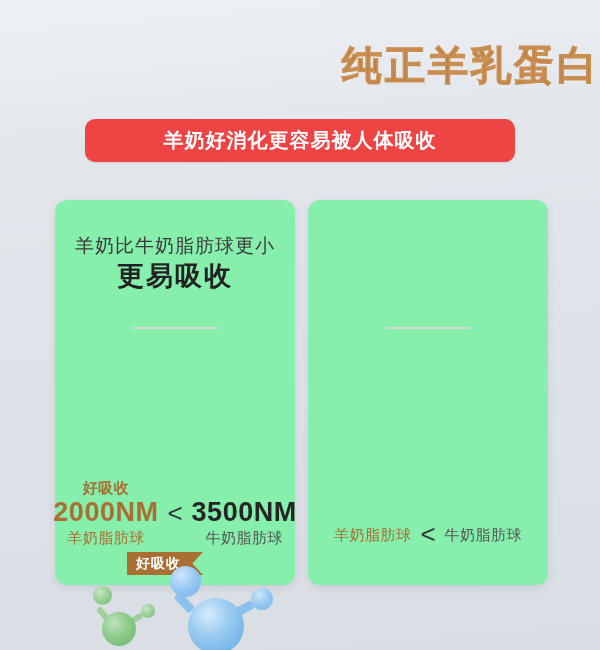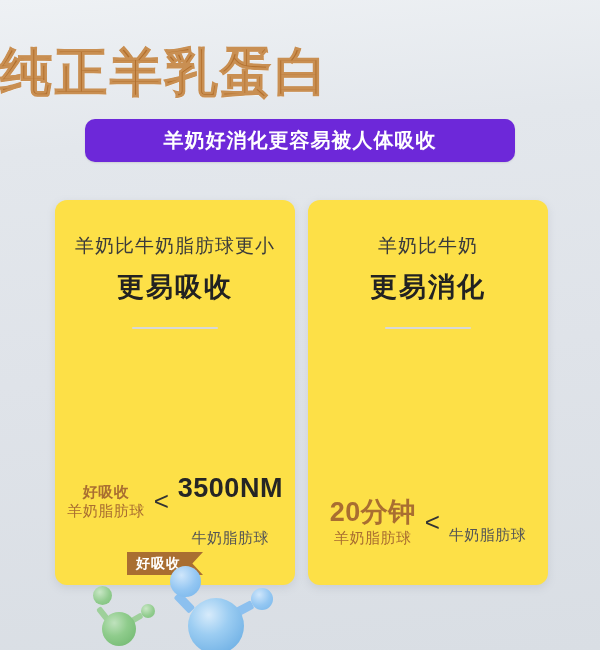--- a/index.html
+++ b/index.html
@@ -19,55 +19,55 @@
     height: 650px;
     box-sizing: border-box;
   }
 
   
   .main-title {
     position: absolute;
     top: 38px;
     left: 0;
     width: 600px;
-    text-align: left;
-    font-size: 52px;
+    text-align: right;
+    font-size: 40px;
     font-weight: bold;
     letter-spacing: 3px;
     color: #b3702e;
     -webkit-text-stroke: 1px #c98f52;
     text-shadow: 0 1px 0 rgba(255,255,255,0.55);
   }
   .subtitle-banner {
     position: absolute;
     top: 119px;
     left: 85px;
     width: 430px;
     height: 43px;
-    background: #6d28d9;
+    background: #ef4444;
     border-radius: 10px;
     display: flex;
     align-items: center;
     justify-content: center;
     box-shadow: 0 1px 2px rgba(0,0,0,0.10);
   }
   .subtitle-banner .txt {
     color: #ffffff;
     font-size: 20px;
     font-weight: bold;
     letter-spacing: 1px;
   }
 
   
   .card {
     position: absolute;
     top: 200px;
     width: 240px;
     height: 385px;
-    background: #fde047;
+    background: #86efac;
     border-radius: 12px;
     box-shadow: 0 3px 9px rgba(120,130,145,0.18);
     box-sizing: border-box;
   }
   .card-left  { left: 55px; }
   .card-right { left: 308px; }
 
   .card-head {
     position: absolute;
     top: 33px;
@@ -80,21 +80,21 @@
     color: #3b3b3b;
     letter-spacing: 1px;
     line-height: 26px;
   }
   .head-main {
     font-size: 27px;
     font-weight: bold;
     color: #222222;
     letter-spacing: 2px;
     line-height: 34px;
-    margin-top: 11px;
+    margin-top: 0;
     font-family: Liberation Serif, serif;
   }
   .divider {
     position: absolute;
     top: 127px;
     left: 50%;
     transform: translateX(-50%);
     width: 86px;
     height: 2px;
     background: #d8d8d8;
@@ -249,21 +249,21 @@
   }
   .cmp-value.brown { color: #a96e31; }
   .cmp-value.dark  { color: #252525; }
   .cmp-note {
     font-size: 15px;
     font-weight: normal;
     letter-spacing: 0.5px;
     line-height: 19px;
   }
   .cmp-note.brown { color: #a96e31; }
-  .cmp-note.dark  { color: #555555; margin-top: 24px; }
+  .cmp-note.dark  { color: #555555; }
   .cmp-lt {
     font-size: 26px;
     color: #333333;
     margin: 0 9px;
     font-weight: 300;
     line-height: 26px;
   }
   .spacer-line { height: 19px; }
 </style>
 </head>
@@ -300,46 +300,42 @@
       <div class="bond b-bond1"></div>
       <div class="bond b-bond2"></div>
       <div class="sphere b-sat1"></div>
       <div class="sphere b-sat2"></div>
       <div class="sphere b-main"></div>
     </div>
 
     <div class="compare">
       <div class="cmp-col">
         <div class="cmp-tag">好吸收</div>
+        <div class="cmp-value brown">2000NM</div>
         <div class="cmp-note brown">羊奶脂肪球</div>
       </div>
       <div class="cmp-lt">&lt;</div>
       <div class="cmp-col">
         <div class="spacer-line"></div>
         <div class="cmp-value dark">3500NM</div>
         <div class="cmp-note dark">牛奶脂肪球</div>
       </div>
     </div>
   </div>
 
   <div class="card card-right">
 
-    <div class="card-head">
-      <div class="head-sub">羊奶比牛奶</div>
-      <div class="head-main">更易消化</div>
-    </div>
 
     <div class="divider"></div>
 
     <div class="bars">
     </div>
 
     <div class="compare">
       <div class="cmp-col">
-        <div class="cmp-value brown">20分钟</div>
         <div class="cmp-note brown">羊奶脂肪球</div>
       </div>
       <div class="cmp-lt">&lt;</div>
       <div class="cmp-col">
         <div class="cmp-note dark">牛奶脂肪球</div>
       </div>
     </div>
   </div>
 
 </div>

